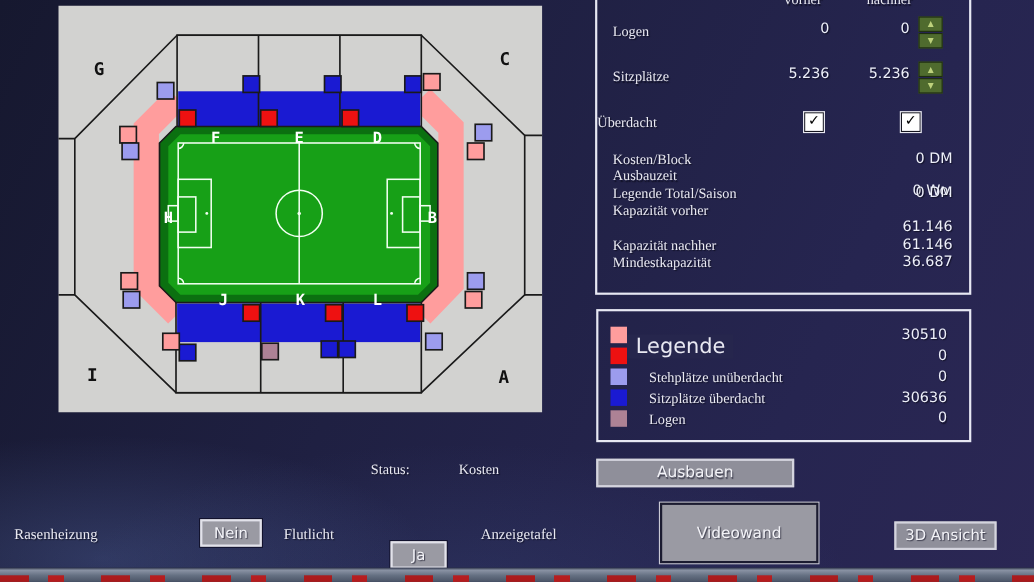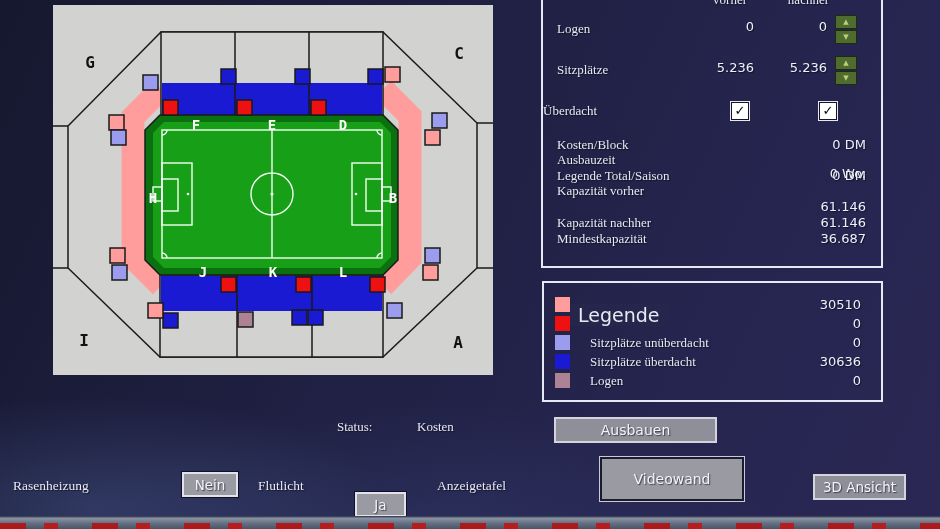--- a/index.html
+++ b/index.html
@@ -179,37 +179,37 @@
   <div class="wbox" style="left:542px;top:281px;width:337px;height:117px;">
     <span class="legend-title">Legende</span>
 
     <div class="swatch" style="top: 14px; background: rgb(255, 157, 157);"></div>
     <span class="val" style="top:14px;right:20px">30510</span>
 
     <div class="swatch" style="top: 33px; background: rgb(238, 17, 17);"></div>
     <span class="val" style="top:33px;right:20px">0</span>
 
     <div class="swatch" style="top: 52px; background: rgb(156, 156, 238);"></div>
-    <span class="lbl" style="top:52px;left:46px">Sitzplätze unüberdacht</span>
+    <span class="lbl" style="top:52px;left:46px">Stehplätze unüberdacht</span>
     <span class="val" style="top:52px;right:20px">0</span>
 
     <div class="swatch" style="top: 71px; background: rgb(26, 26, 210);"></div>
     <span class="lbl" style="top:71px;left:46px">Sitzplätze überdacht</span>
     <span class="val" style="top:71px;right:20px">30636</span>
 
     <div class="swatch" style="top: 90px; background: rgb(173, 130, 149);"></div>
     <span class="lbl" style="top:90px;left:46px">Logen</span>
     <span class="val" style="top:90px;right:20px">0</span>
   </div>
 
   <span class="lbl" style="left:337px;top:419px">Status:</span>
   <span class="lbl" style="left:417px;top:419px">Kosten</span>
 
-  <div class="btn" style="left:554px;top:417px;width:163px;height:26px">Ausbauen</div>
-  <div class="btn btn-dark" style="left:600px;top:457px;width:144px;height:44px">Videowand</div>
+  <div class="btn" style="left:542px;top:417px;width:180px;height:26px">Ausbauen</div>
+  <div class="btn btn-dark" style="left:600px;top:457px;width:144px;height:55px">Videowand</div>
   <div class="btn" style="left:813px;top:474px;width:93px;height:26px;font-size:13.5px">3D Ansicht</div>
 
   <span class="lbl" style="left:13px;top:478px;font-size:13.5px">Rasenheizung</span>
   <div class="btn btn-small" style="left:182px;top:472px;width:56px;height:25px">Nein</div>
   <span class="lbl" style="left:258px;top:478px;font-size:13.5px">Flutlicht</span>
   <div class="btn btn-small" style="left:355px;top:492px;width:51px;height:25px">Ja</div>
   <span class="lbl" style="left:437px;top:478px;font-size:13.5px">Anzeigetafel</span>
 
   <div class="strip">
     <div class="reds"></div>

